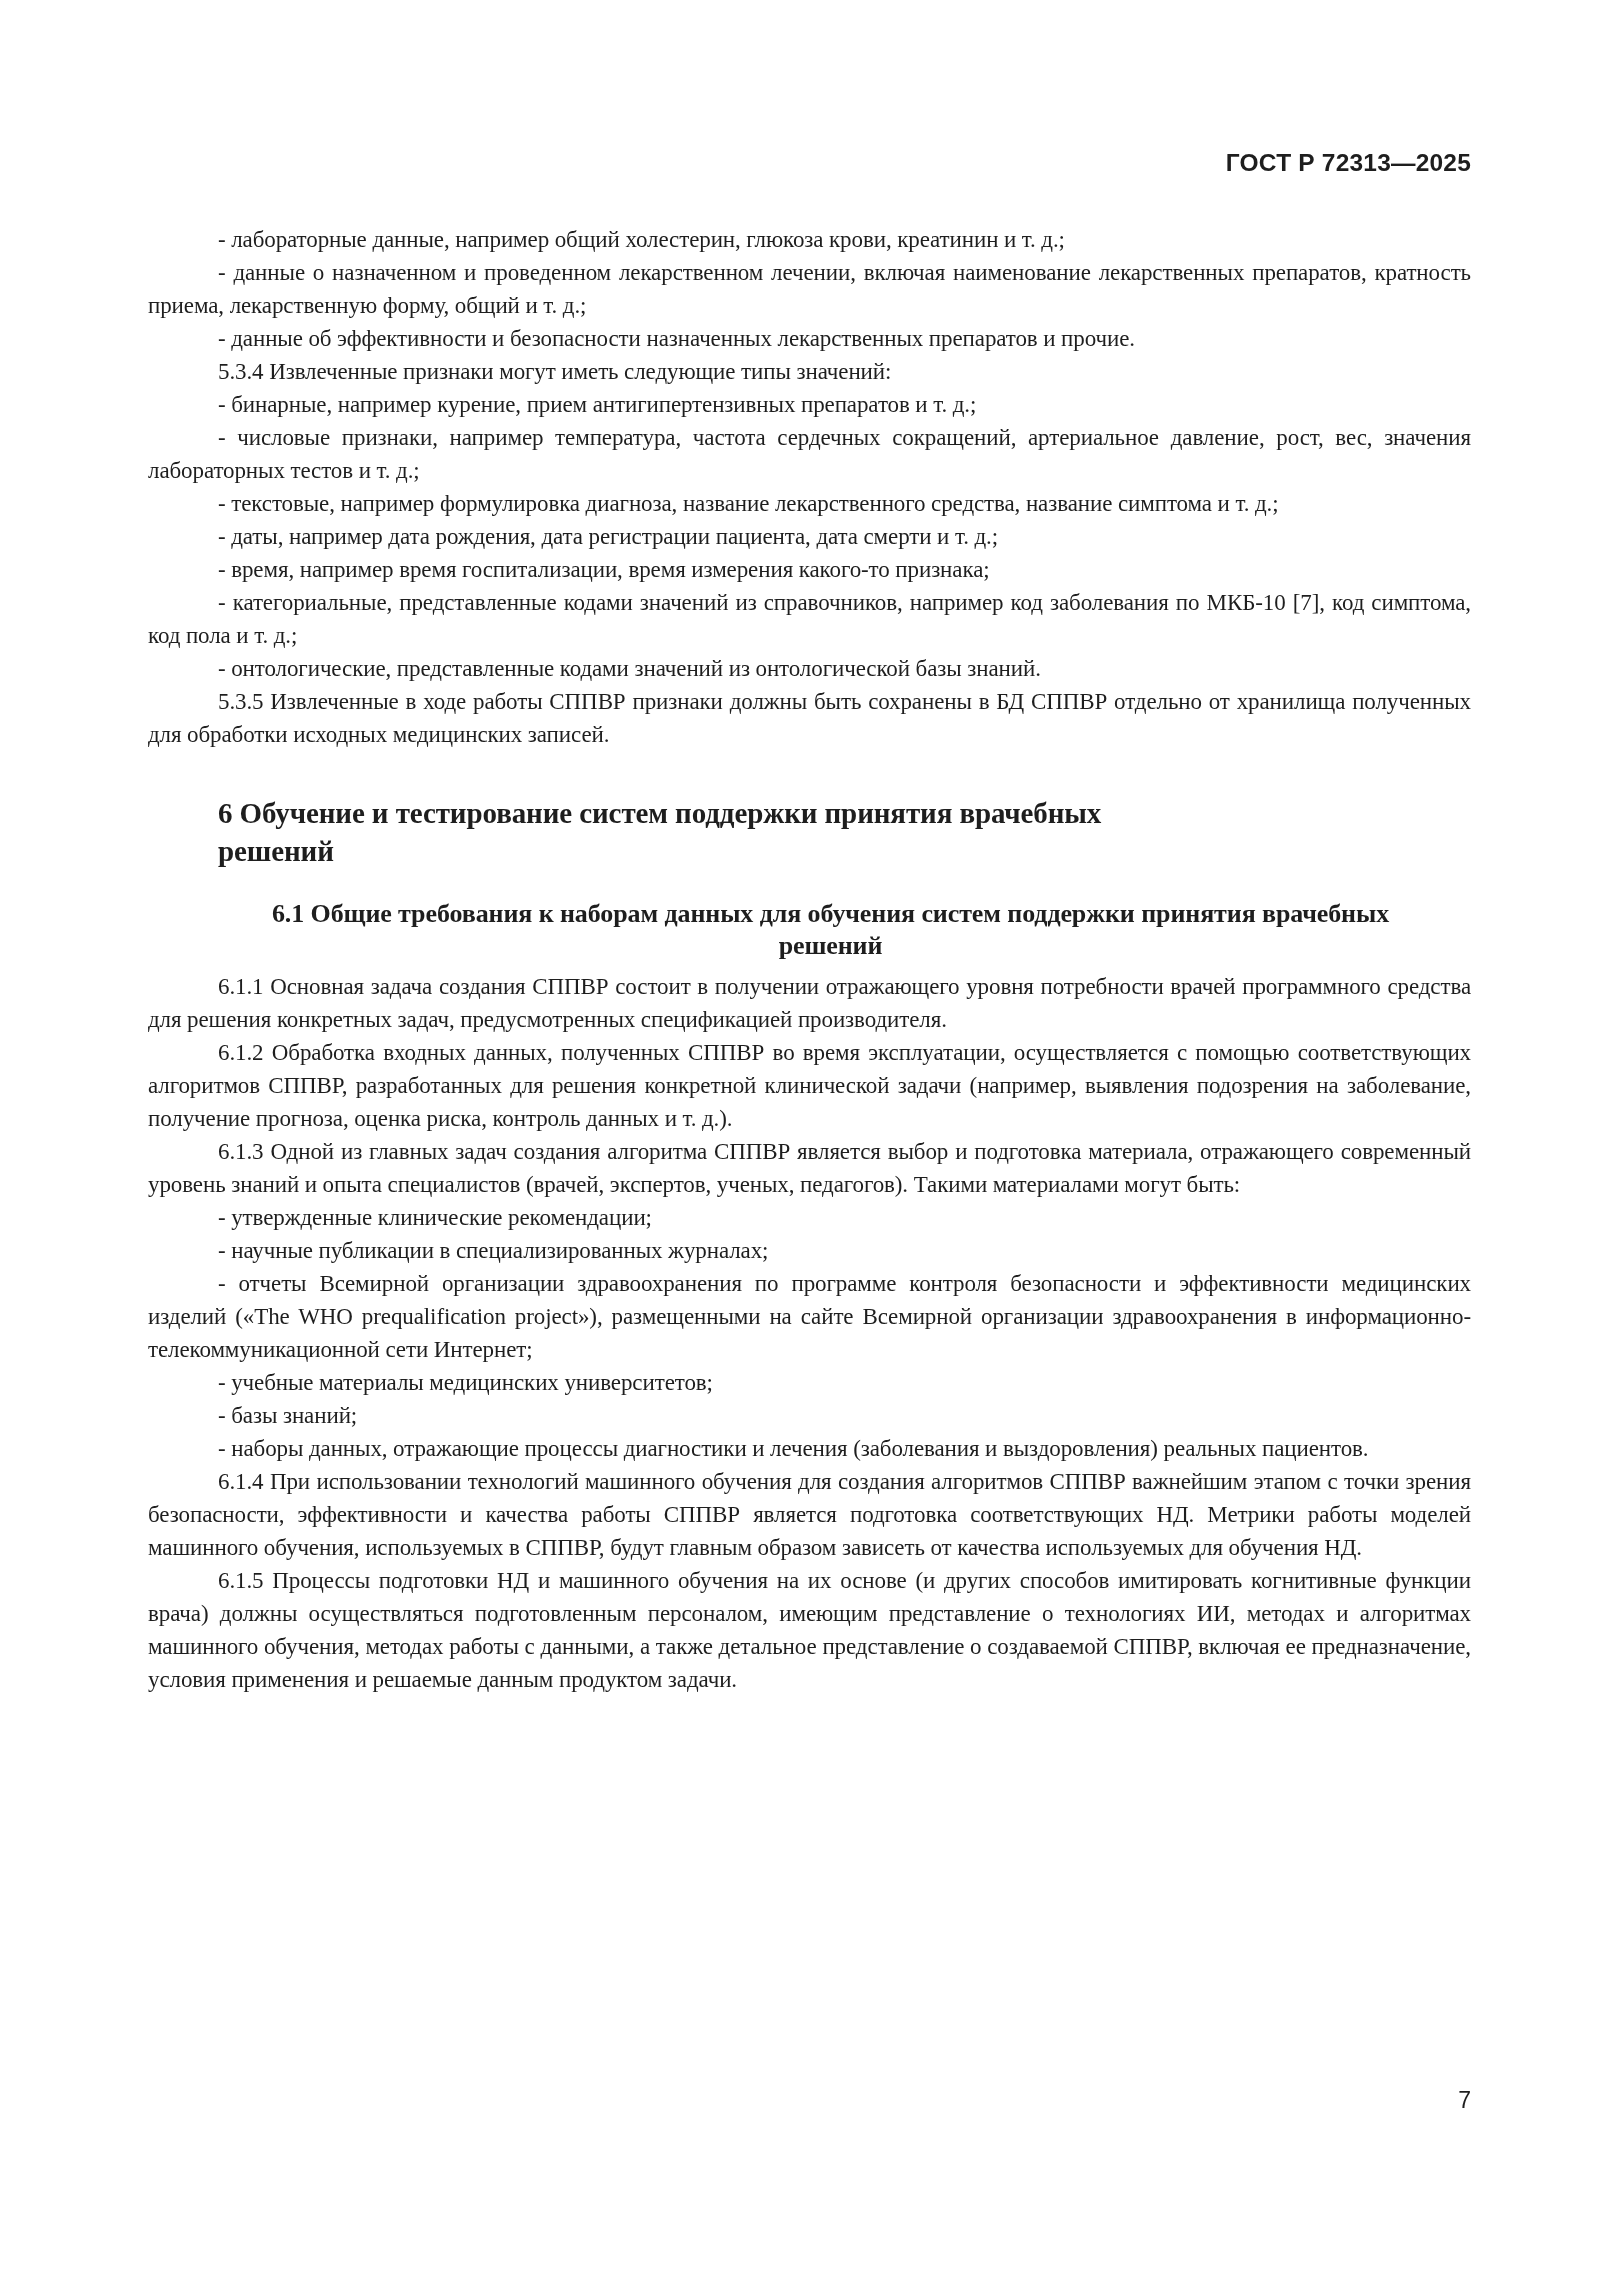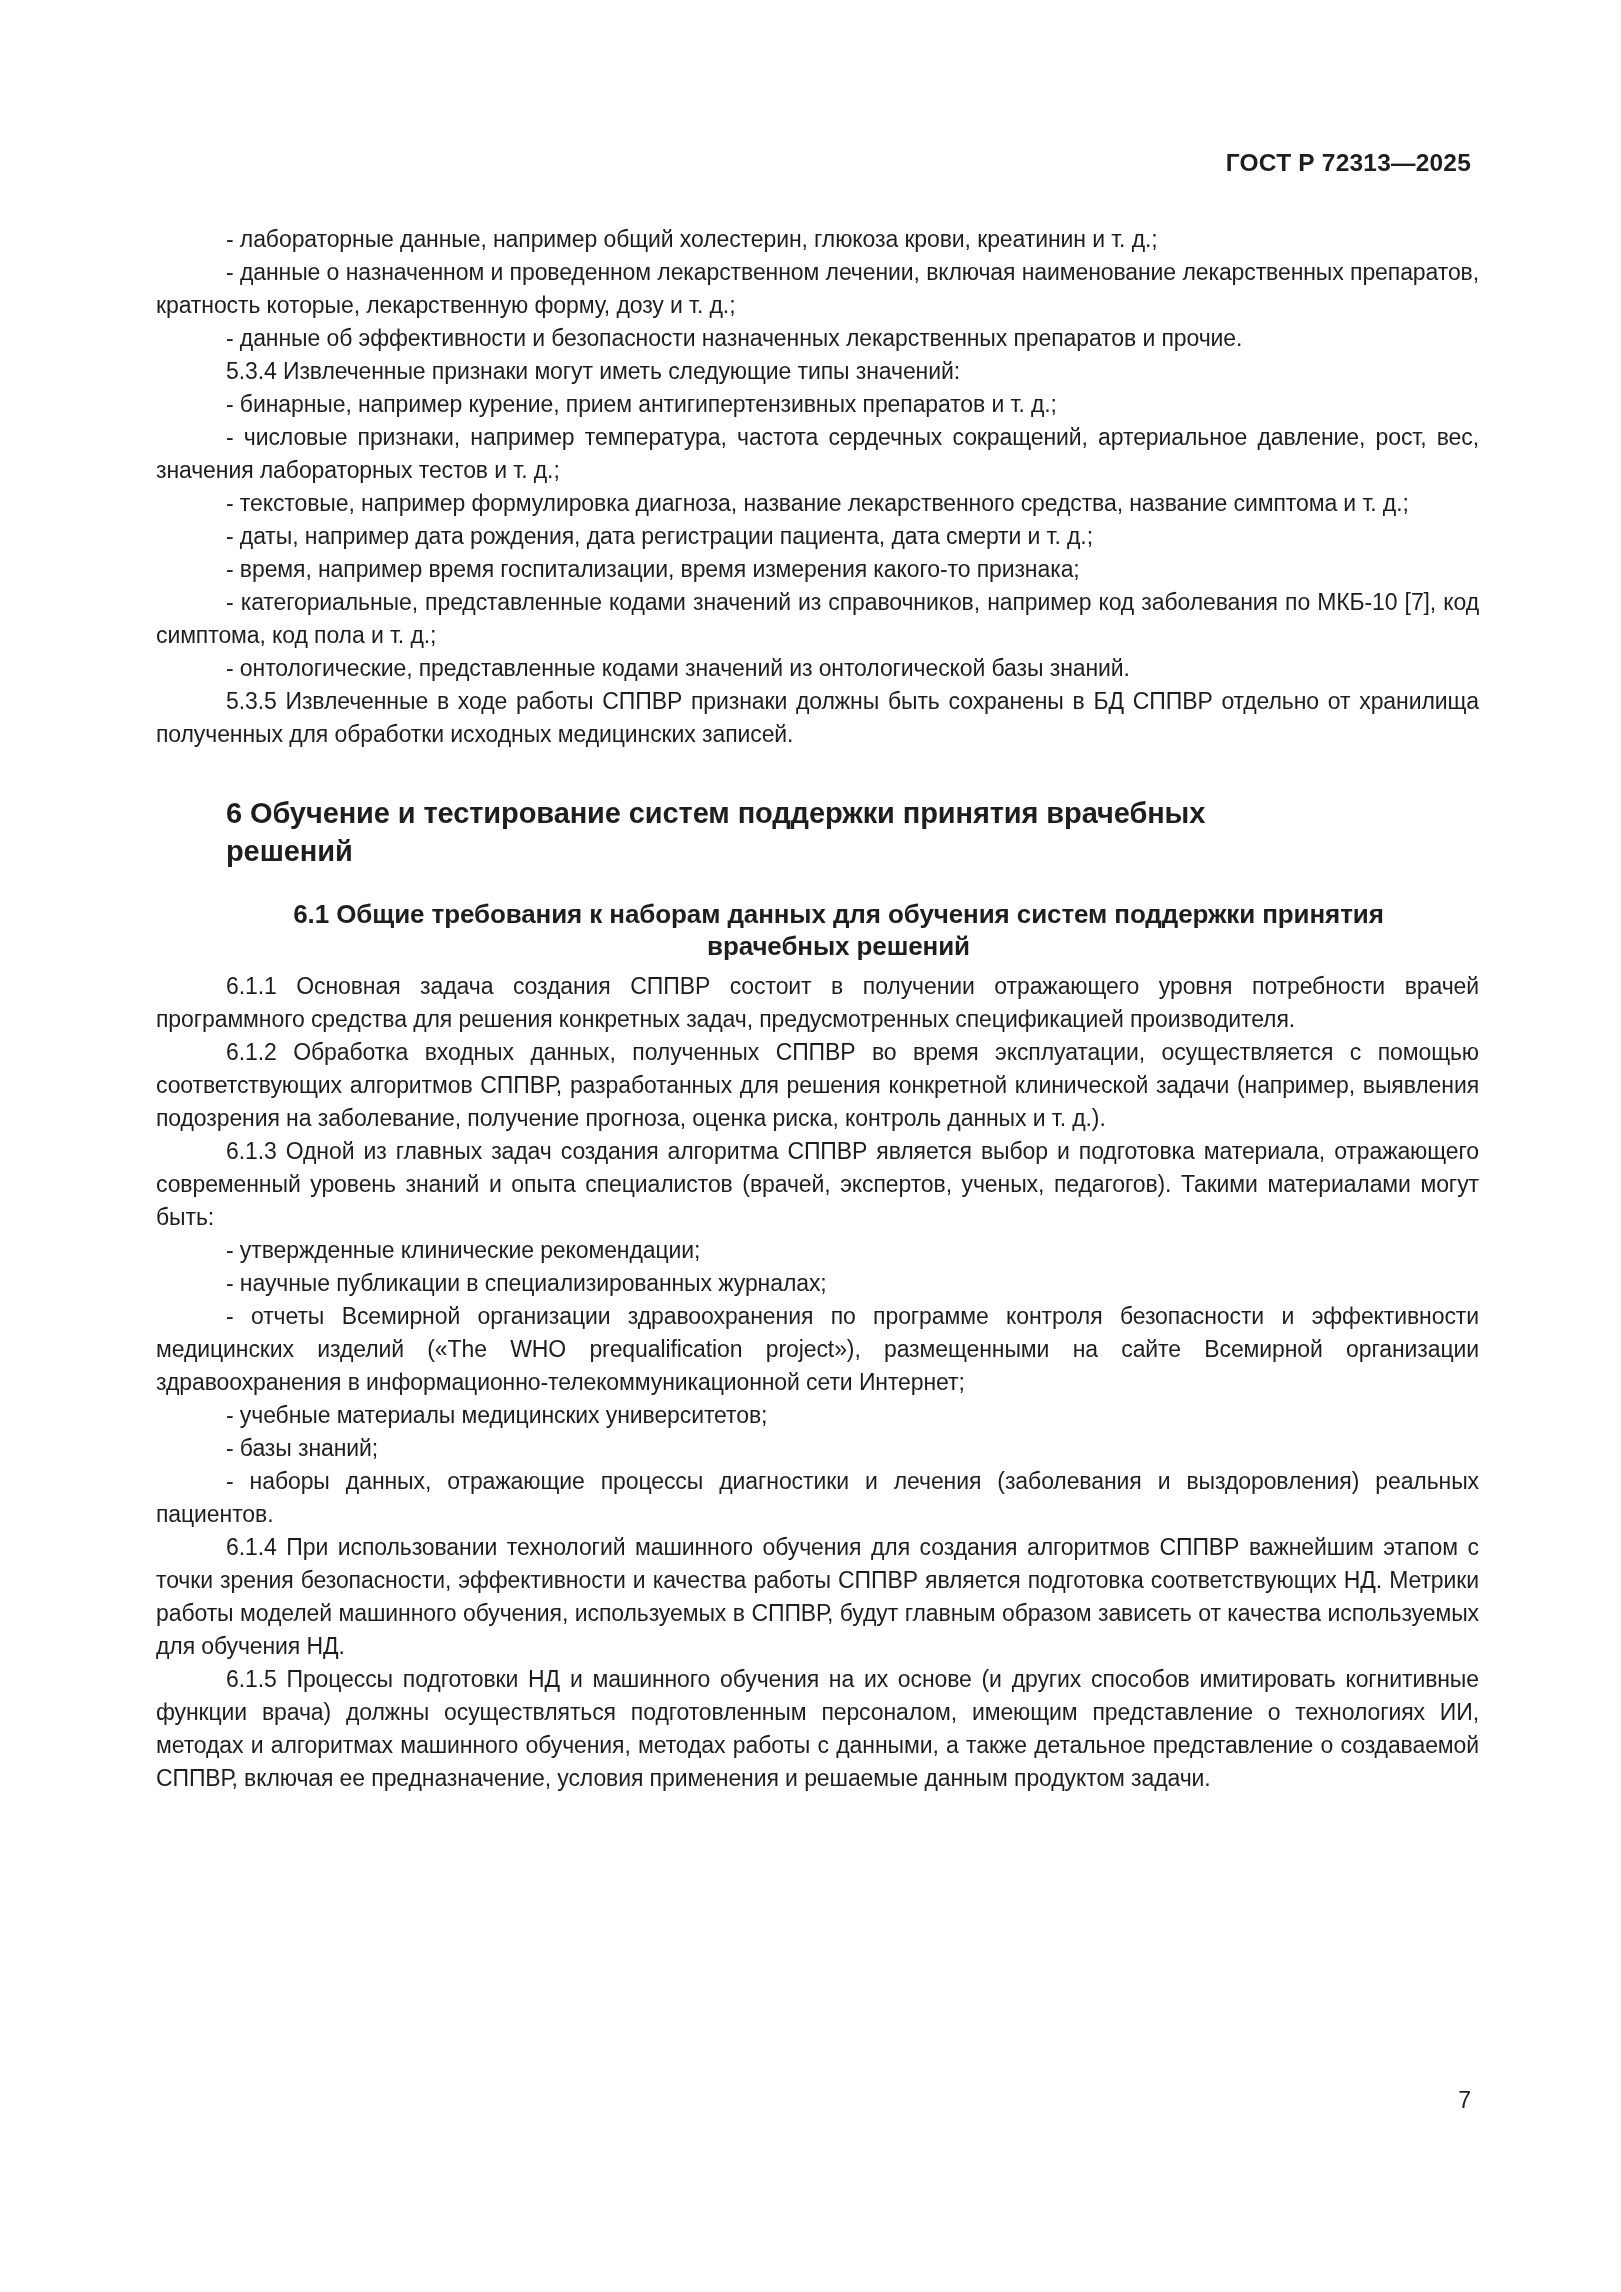--- a/index.html
+++ b/index.html
@@ -9,24 +9,25 @@
       color: #1e1e1e;
       font-family: "Liberation Sans", sans-serif;
       margin-left: 32px;
     }
     .doc-header {
       position: absolute; right: 182px; top: 149px;
       font-family: "Liberation Sans", sans-serif;
       font-weight: bold; font-size: 24.5px; letter-spacing: 0.2px;
     }
     .body-text {
-      position: absolute; left: 124px; top: 223px; width: 1323px;
+      position: absolute; left: 116px; top: 223px; width: 1323px;
       font-size: 23px; line-height: 33px;
       text-align: justify;
       letter-spacing: -0.1px;
+      font-family: Liberation Serif, serif;
     }
     .body-text p { margin: 0; text-indent: 70px; }
     h1.section {
       margin: 43px 0 0 70px; padding: 0;
       font-size: 29px; line-height: 38px; font-weight: bold;
       text-align: left; width: 980px;
     }
     h2.subsection {
       margin: 28px 0 7.8px 70px; padding: 0;
       font-size: 26px; line-height: 32px; font-weight: bold;
@@ -38,21 +39,21 @@
     }
   </style>
 </head>
 <body>
 
 <div class="page">
   <div class="doc-header">ГОСТ Р 72313—2025</div>
 
   <div class="body-text">
     <p>- лабораторные данные, например общий холестерин, глюкоза крови, креатинин и т. д.;</p>
-    <p>- данные о назначенном и проведенном лекарственном лечении, включая наименование лекарственных препаратов, кратность которые, лекарственную форму, дозу и т. д.;</p>
+    <p>- данные о назначенном и проведенном лекарственном лечении, включая наименование лекарственных препаратов, кратность приема, лекарственную форму, общий и т. д.;</p>
     <p>- данные об эффективности и безопасности назначенных лекарственных препаратов и прочие.</p>
     <p>5.3.4 Извлеченные признаки могут иметь следующие типы значений:</p>
     <p>- бинарные, например курение, прием антигипертензивных препаратов и т. д.;</p>
     <p>- числовые признаки, например температура, частота сердечных сокращений, артериальное давление, рост, вес, значения лабораторных тестов и т. д.;</p>
     <p>- текстовые, например формулировка диагноза, название лекарственного средства, название симптома и т. д.;</p>
     <p>- даты, например дата рождения, дата регистрации пациента, дата смерти и т. д.;</p>
     <p>- время, например время госпитализации, время измерения какого-то признака;</p>
     <p>- категориальные, представленные кодами значений из справочников, например код заболевания по МКБ-10 [7], код симптома, код пола и т. д.;</p>
     <p>- онтологические, представленные кодами значений из онтологической базы знаний.</p>
     <p>5.3.5 Извлеченные в ходе работы СППВР признаки должны быть сохранены в БД СППВР отдельно от хранилища полученных для обработки исходных медицинских записей.</p>

